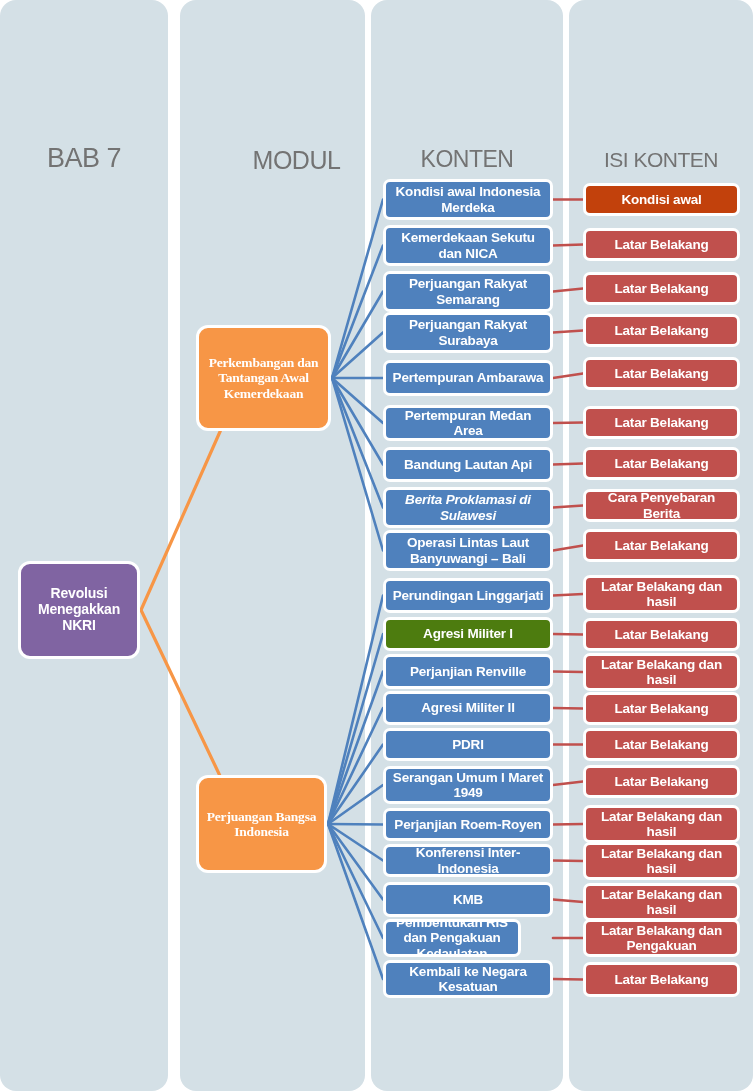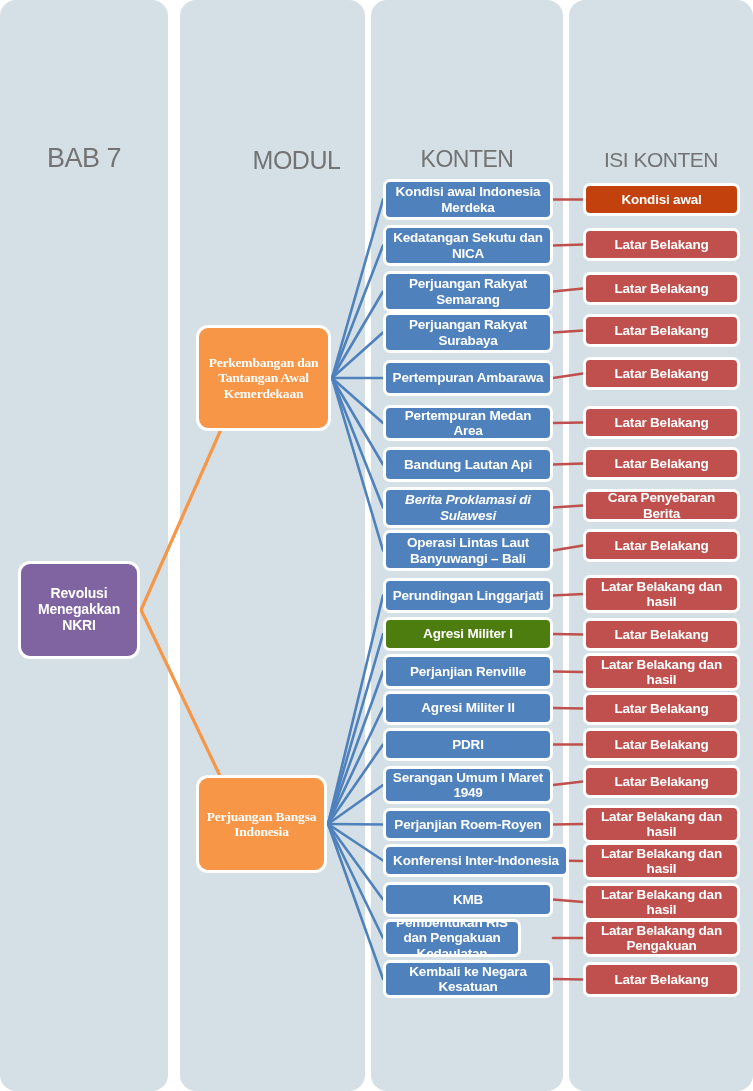--- a/index.html
+++ b/index.html
@@ -132,36 +132,36 @@
       <line x1="553" y1="899.5" x2="583" y2="902" stroke="#c0504d" stroke-width="2.6" stroke-linecap="round"></line>
       <line x1="553" y1="938" x2="583" y2="938" stroke="#c0504d" stroke-width="2.6" stroke-linecap="round"></line>
       <line x1="553" y1="979" x2="583" y2="979.5" stroke="#c0504d" stroke-width="2.6" stroke-linecap="round"></line>
     </svg>
 
   <div id="nodes-layer">
       <div class="node node-root" style="left: 18px; top: 561px; width: 122px; height: 98px; background: rgb(128, 100, 162);">Revolusi Menegakkan NKRI</div>
       <div class="node node-module" style="left: 196px; top: 325px; width: 135px; height: 106px; background: rgb(247, 150, 70);">Perkembangan dan Tantangan Awal Kemerdekaan</div>
       <div class="node node-module" style="left: 196px; top: 775px; width: 131px; height: 98px; background: rgb(247, 150, 70);">Perjuangan Bangsa Indonesia</div>
       <div class="node node-konten" style="left: 383px; top: 179px; width: 170px; height: 41px; background: rgb(79, 129, 189);">Kondisi awal Indonesia Merdeka</div>
-      <div class="node node-konten" style="left: 383px; top: 225px; width: 170px; height: 41px; background: rgb(79, 129, 189);">Kedatangan Sekutu dan NICA</div>
+      <div class="node node-konten" style="left: 383px; top: 225px; width: 170px; height: 41px; background: rgb(79, 129, 189);">Kemerdekaan Sekutu dan NICA</div>
       <div class="node node-konten" style="left: 383px; top: 271px; width: 170px; height: 41px; background: rgb(79, 129, 189);">Perjuangan Rakyat Semarang</div>
       <div class="node node-konten" style="left: 383px; top: 312px; width: 170px; height: 41px; background: rgb(79, 129, 189);">Perjuangan Rakyat Surabaya</div>
       <div class="node node-konten" style="left: 383px; top: 360px; width: 170px; height: 36px; background: rgb(79, 129, 189);">Pertempuran Ambarawa</div>
       <div class="node node-konten" style="left: 383px; top: 405px; width: 170px; height: 36px; background: rgb(79, 129, 189);">Pertempuran Medan Area</div>
       <div class="node node-konten" style="left: 383px; top: 447px; width: 170px; height: 35px; background: rgb(79, 129, 189);">Bandung Lautan Api</div>
       <div class="node node-konten" style="left: 383px; top: 487px; width: 170px; height: 41px; background: rgb(79, 129, 189); font-style: italic;">Berita Proklamasi di Sulawesi</div>
       <div class="node node-konten" style="left: 383px; top: 530px; width: 170px; height: 41px; background: rgb(79, 129, 189);">Operasi Lintas Laut Banyuwangi – Bali</div>
       <div class="node node-konten" style="left: 383px; top: 578px; width: 170px; height: 35px; background: rgb(79, 129, 189);">Perundingan Linggarjati</div>
       <div class="node node-konten" style="left: 383px; top: 617px; width: 170px; height: 34px; background: #4d7c0f;">Agresi Militer I</div>
       <div class="node node-konten" style="left: 383px; top: 654px; width: 170px; height: 35px; background: rgb(79, 129, 189);">Perjanjian Renville</div>
       <div class="node node-konten" style="left: 383px; top: 691px; width: 170px; height: 34px; background: rgb(79, 129, 189);">Agresi Militer II</div>
       <div class="node node-konten" style="left: 383px; top: 728px; width: 170px; height: 33px; background: rgb(79, 129, 189);">PDRI</div>
       <div class="node node-konten" style="left: 383px; top: 766px; width: 170px; height: 38px; background: rgb(79, 129, 189);">Serangan Umum I Maret 1949</div>
       <div class="node node-konten" style="left: 383px; top: 808px; width: 170px; height: 33px; background: rgb(79, 129, 189);">Perjanjian Roem-Royen</div>
-      <div class="node node-konten" style="left: 383px; top: 844px; width: 186px; height: 33px; background: rgb(79, 129, 189);">Konferensi Inter-Indonesia</div>
+      <div class="node node-konten" style="left: 383px; top: 844px; width: 170px; height: 33px; background: rgb(79, 129, 189);">Konferensi Inter-Indonesia</div>
       <div class="node node-konten" style="left: 383px; top: 882px; width: 170px; height: 35px; background: rgb(79, 129, 189);">KMB</div>
       <div class="node node-konten" style="left: 383px; top: 919px; width: 138px; height: 38px; background: rgb(79, 129, 189);">Pembentukan RIS dan Pengakuan Kedaulatan</div>
       <div class="node node-konten" style="left: 383px; top: 960px; width: 170px; height: 38px; background: rgb(79, 129, 189);">Kembali ke Negara Kesatuan</div>
       <div class="node node-isi" style="left: 583px; top: 183px; width: 157px; height: 33px; background: #c2410c;">Kondisi awal</div>
       <div class="node node-isi" style="left: 583px; top: 228px; width: 157px; height: 33px; background: rgb(192, 80, 77);">Latar Belakang</div>
       <div class="node node-isi" style="left: 583px; top: 272px; width: 157px; height: 33px; background: rgb(192, 80, 77);">Latar Belakang</div>
       <div class="node node-isi" style="left: 583px; top: 314px; width: 157px; height: 33px; background: rgb(192, 80, 77);">Latar Belakang</div>
       <div class="node node-isi" style="left: 583px; top: 357px; width: 157px; height: 33px; background: rgb(192, 80, 77);">Latar Belakang</div>
       <div class="node node-isi" style="left: 583px; top: 406px; width: 157px; height: 33px; background: rgb(192, 80, 77);">Latar Belakang</div>
       <div class="node node-isi" style="left: 583px; top: 447px; width: 157px; height: 33px; background: rgb(192, 80, 77);">Latar Belakang</div>

